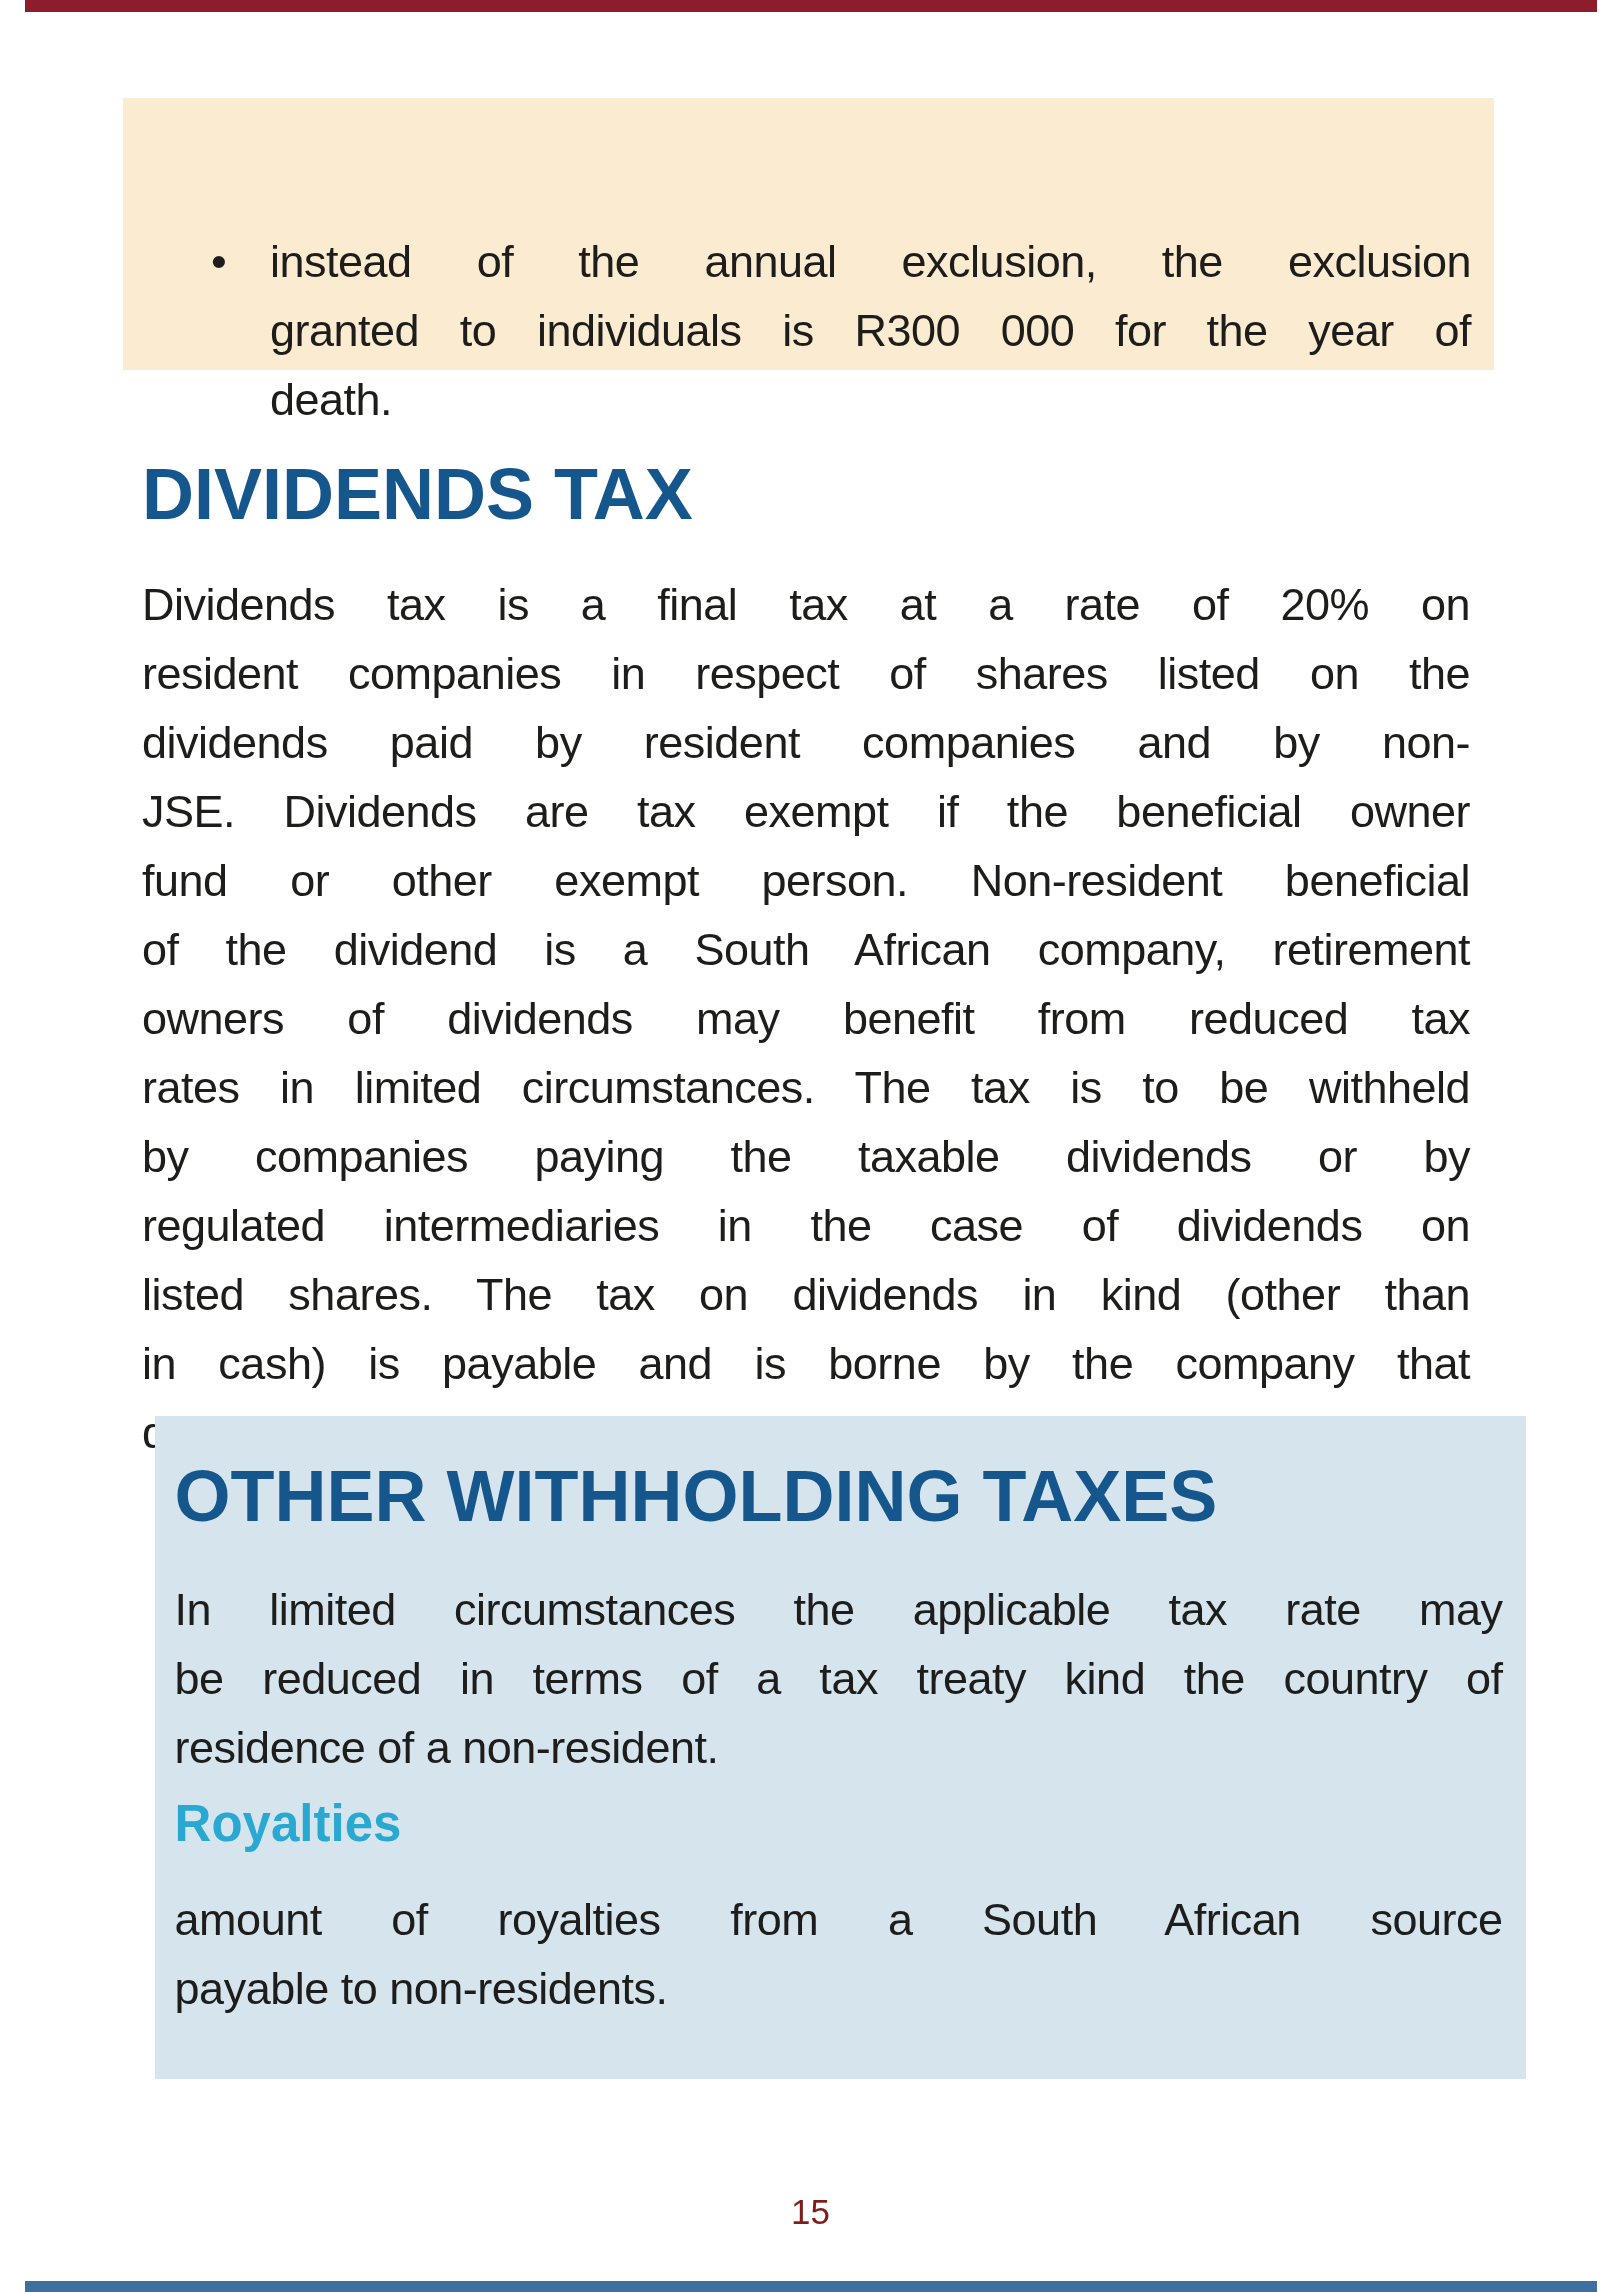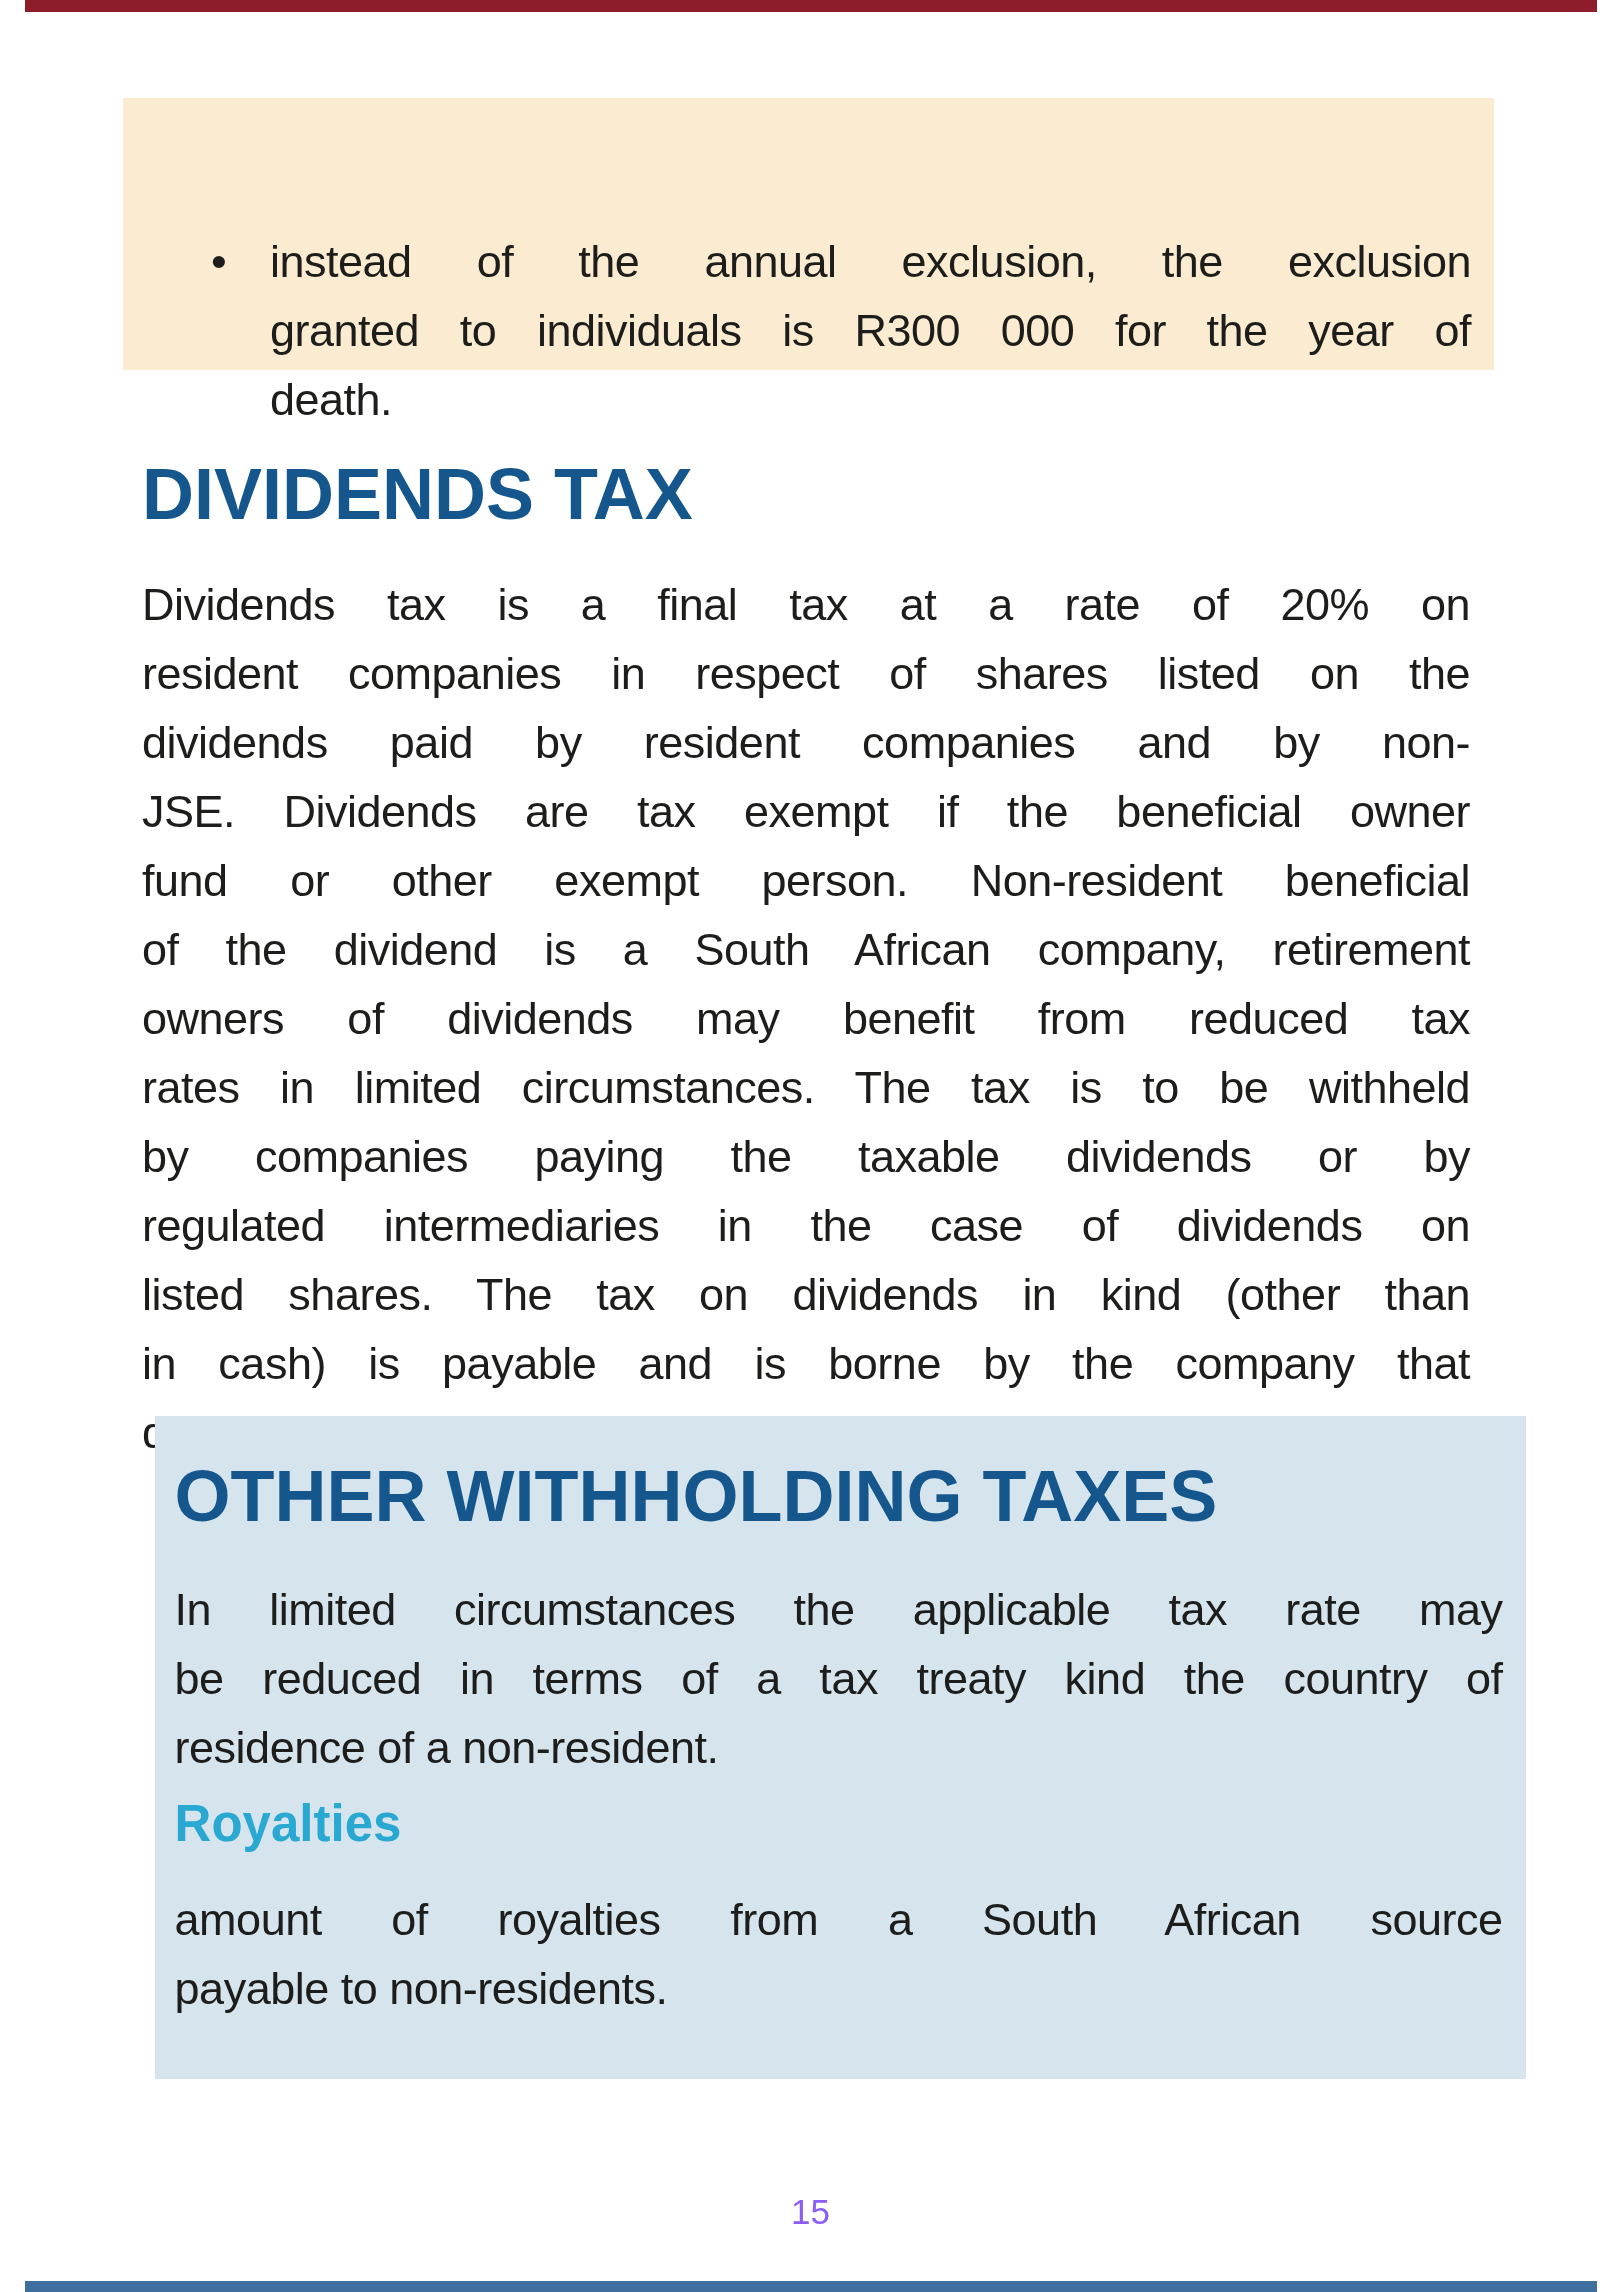--- a/index.html
+++ b/index.html
@@ -51,21 +51,21 @@
 
   .h2{
     position:absolute;left:19.6px;top:378px;
     font-size:51px;font-weight:bold;
     color:var(--subheading-text,#29A8D2);
   }
 
   .page-number{
     position:absolute;left:0;top:2192px;width:100%;
     text-align:center;font-size:35px;line-height:39px;
-    color:#8b5cf6;
+    color:#7f1d1d;
   }
 </style>
 </head>
 <body>
 
 <div class="page" style="--top-rule: #8E1D2C; --bottom-rule: #3E6F9E; --note-box-bg: #FBEBD1; --info-box-bg: #D5E4ED; --heading-text: #15578C; --subheading-text: #29A8D2; --body-text: #1D1D1B;">
 
   <div class="rule top"></div>
   <div class="rule bottom"></div>
 

